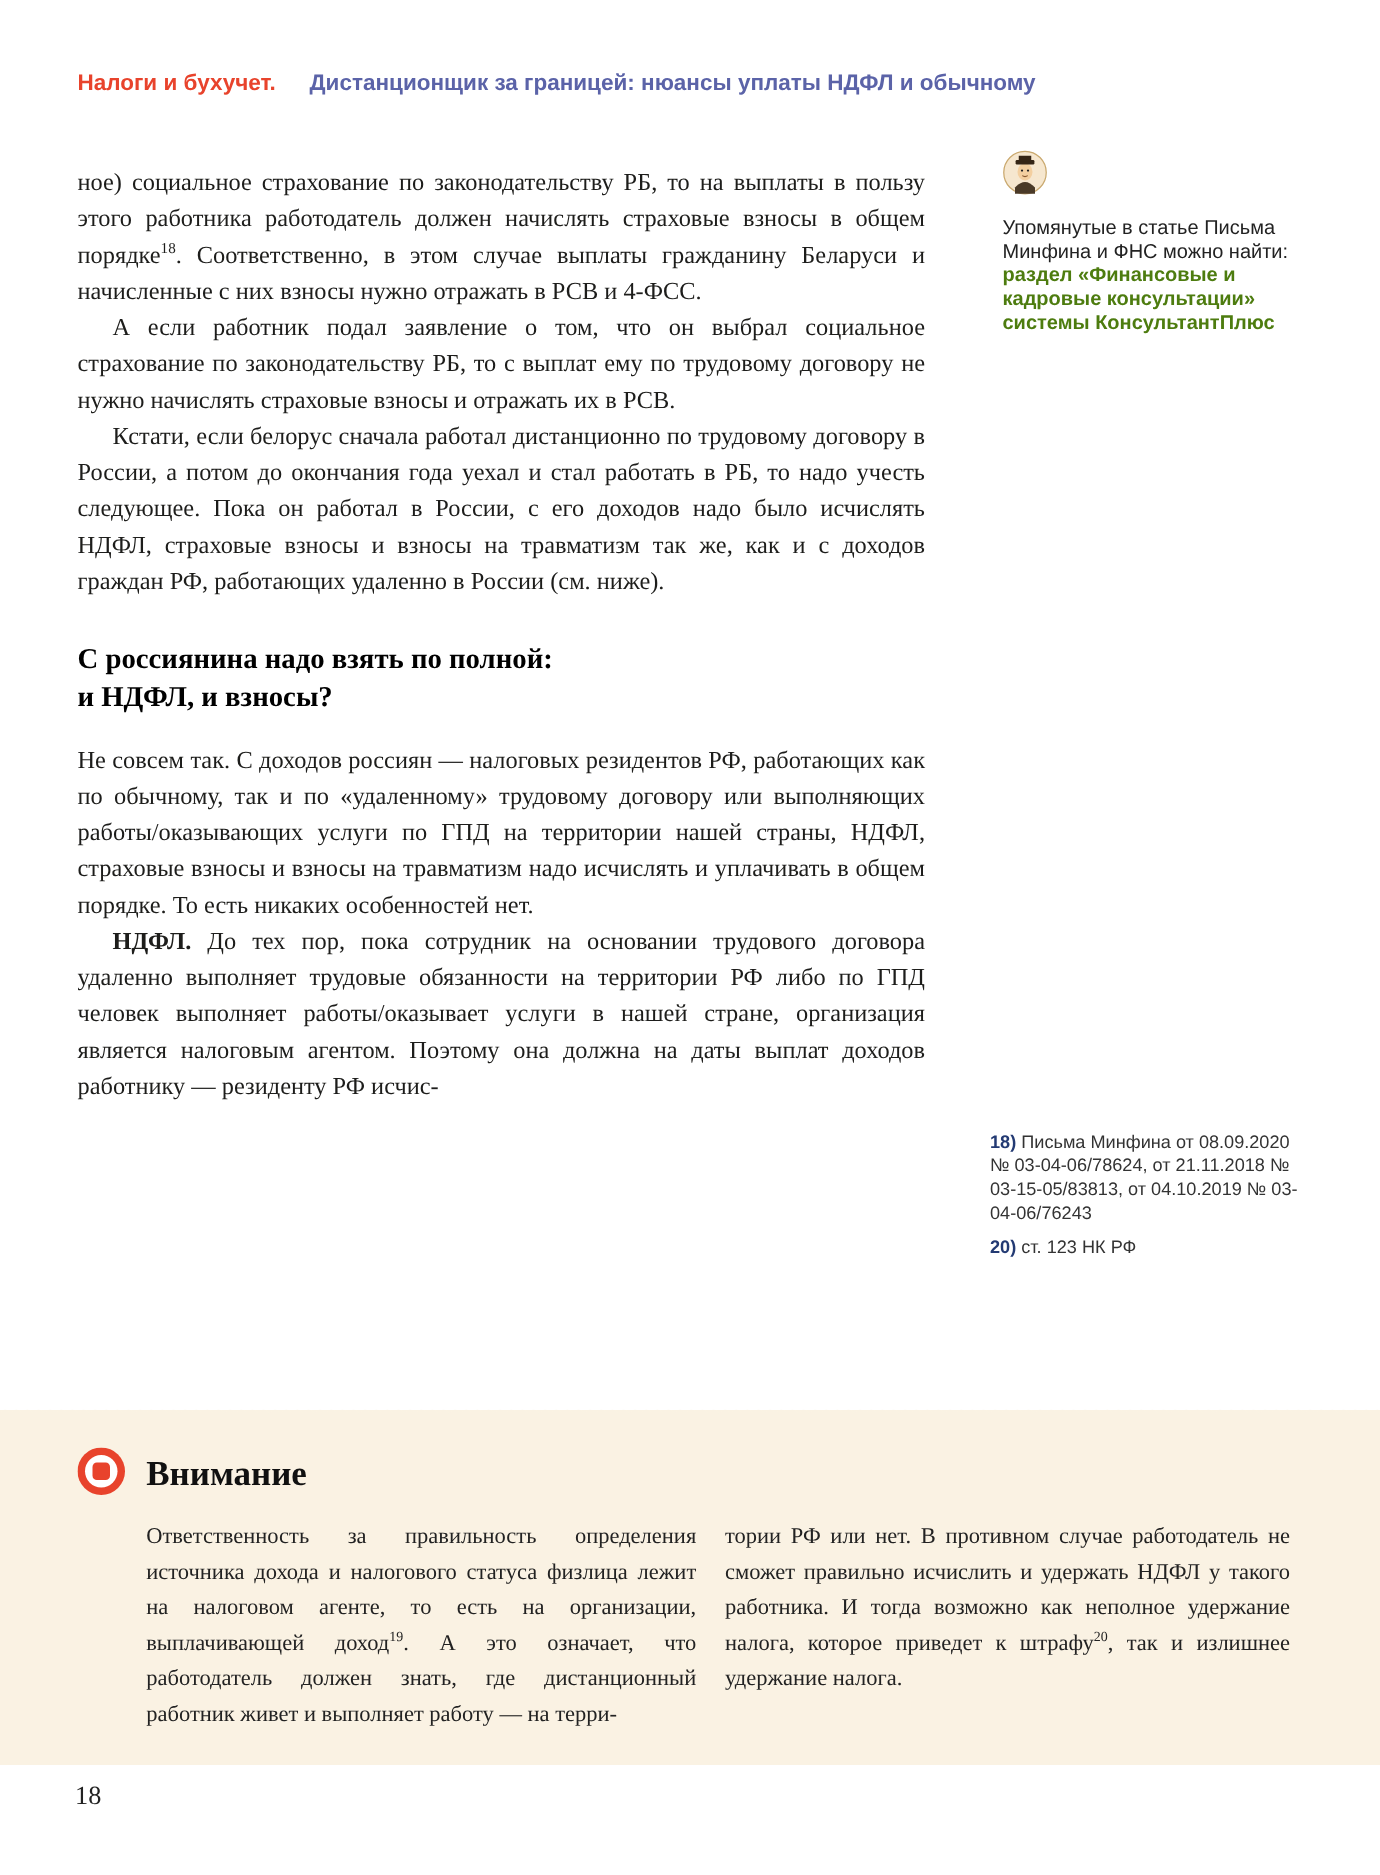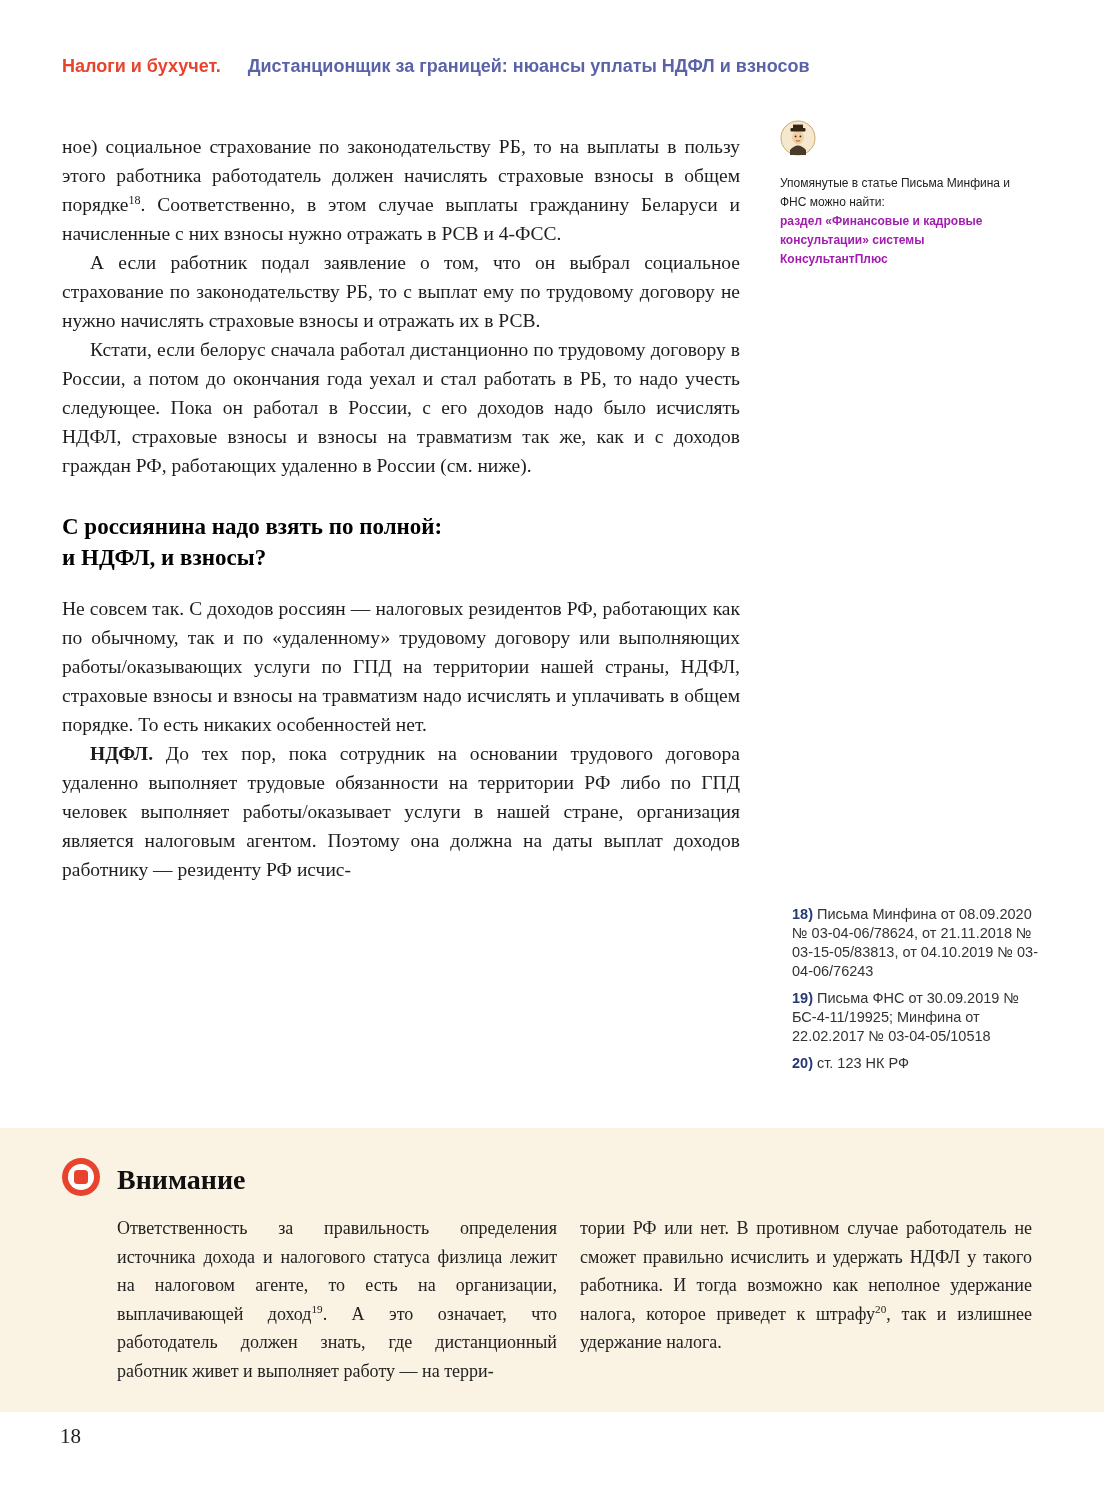--- a/index.html
+++ b/index.html
@@ -16,25 +16,25 @@
   .article{position:absolute;left:62px;top:132px;width:678px;
            font-size:19.5px;line-height:29px;text-align:justify;}
   .article p{margin:0;}
   .article p.indent{text-indent:28px;}
   .article sup{font-size:0.62em;vertical-align:super;line-height:0;}
   .article .bold{font-weight:bold;}
   .article-heading{font-size:23px;line-height:31px;font-weight:bold;color:#000000;
                    margin:31px 0 21px;text-align:left;white-space:pre-line;}
 
   
-  .sidebar-note{position:absolute;left:780px;top:120px;width:252px;
-                font-family:"Liberation Sans",sans-serif;font-size:12px;line-height:19px;color:#222;}
+  .sidebar-note{position:absolute;left:802px;top:120px;width:252px;
+                font-family:"Liberation Sans",sans-serif;font-size:16px;line-height:19px;color:#222;}
   .note-icon{display:block;margin-bottom:12px;}
   .note-text{margin:0;}
-  .note-bold{margin:0;font-weight:bold;color:#a21caf;}
+  .note-bold{margin:0;font-weight:bold;color:#4d7c0f;}
 
   
   .footnotes{position:absolute;left:792px;top:905px;width:252px;
              font-family:"Liberation Sans",sans-serif;font-size:14.5px;line-height:19px;color:#333;}
   .footnotes p{margin:0 0 8px;}
   .fn-num{color:#233a73;font-weight:bold;}
 
   
   .callout{position:absolute;left:0;top:1128px;width:1104px;height:284px;background:#faf2e3;}
   .callout::before{content:"";position:absolute;left:0;top:-4px;width:100%;height:8px;
@@ -51,21 +51,21 @@
   
   .page-number{position:absolute;left:60px;top:1424px;font-size:21px;color:#222;}
 </style>
 </head>
 <body>
 
 <div class="page">
 
   <header class="header">
     <span class="brand">Налоги и бухучет.</span>
-    <span class="doc-title">Дистанционщик за границей: нюансы уплаты НДФЛ и взносов</span>
+    <span class="doc-title">Дистанционщик за границей: нюансы уплаты НДФЛ и обычному</span>
   </header>
 
   <main class="article">
       <p class="">ное) социальное страхование по законодательству РБ, то на выплаты в пользу этого работника работодатель должен начислять страховые взносы в общем порядке<sup>18</sup>. Соответственно, в этом случае выплаты гражданину Беларуси и начисленные с них взносы нужно отражать в РСВ и 4-ФСС.</p>
       <p class="indent">А если работник подал заявление о том, что он выбрал социальное страхование по законодательству РБ, то с выплат ему по трудовому договору не нужно начислять страховые взносы и отражать их в РСВ.</p>
       <p class="indent">Кстати, если белорус сначала работал дистанционно по трудовому договору в России, а потом до окончания года уехал и стал работать в РБ, то надо учесть следующее. Пока он работал в России, с его доходов надо было исчислять НДФЛ, страховые взносы и взносы на травматизм так же, как и с доходов граждан РФ, работающих удаленно в России (см. ниже).</p>
       <h2 class="article-heading">С россиянина надо взять по полной:
 и НДФЛ, и взносы?</h2>
       <p class="">Не совсем так. С доходов россиян — налоговых резидентов РФ, работающих как по обычному, так и по «удаленному» трудовому договору или выполняющих работы/оказывающих услуги по ГПД на территории нашей страны, НДФЛ, страховые взносы и взносы на травматизм надо исчислять и уплачивать в общем порядке. То есть никаких особенностей нет.</p>
       <p class="indent"><span class="bold">НДФЛ.</span> До тех пор, пока сотрудник на основании трудового договора удаленно выполняет трудовые обязанности на территории РФ либо по ГПД человек выполняет работы/оказывает услуги в нашей стране, организация является налоговым агентом. Поэтому она должна на даты выплат доходов работнику — резиденту РФ исчис-</p>
@@ -83,21 +83,20 @@
         <circle cx="20.4" cy="16.4" r="0.9" fill="#222"></circle>
         <path d="M15.8 20.5 q2.2 1.5 4.4 0" stroke="#8a5a30" stroke-width="0.9" fill="none"></path>
       </svg>
     </span>
     <p class="note-text">Упомянутые в статье Письма Минфина и ФНС можно найти:</p>
     <p class="note-bold">раздел «Финансовые и кадровые консультации» системы КонсультантПлюс</p>
   </aside>
 
   <aside class="footnotes">
       <p><b class="fn-num">18) </b>Письма Минфина от 08.09.2020 № 03-04-06/78624, от 21.11.2018 № 03-15-05/83813, от 04.10.2019 № 03-04-06/76243</p>
-      <p><b class="fn-num">19) </b>Письма ФНС от 30.09.2019 № БС-4-11/19925; Минфина от 22.02.2017 № 03-04-05/10518</p>
       <p><b class="fn-num">20) </b>ст. 123 НК РФ</p>
     </aside>
 
   <section class="callout">
     <span class="callout-icon">
       <svg width="38" height="38" viewBox="0 0 38 38" aria-hidden="true">
         <circle cx="19" cy="19" r="19" fill="#e8432c"></circle>
         <circle cx="19" cy="19" r="13" fill="#ffffff"></circle>
         <rect x="12" y="12" width="14" height="14" rx="3.5" fill="#e8432c"></rect>
       </svg>

